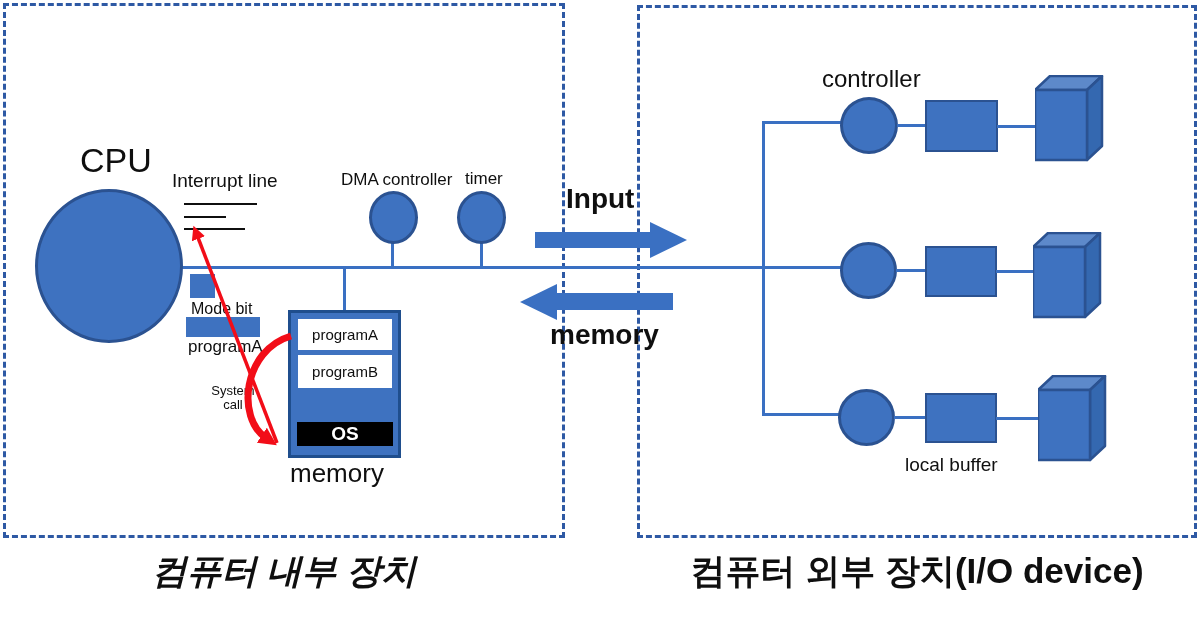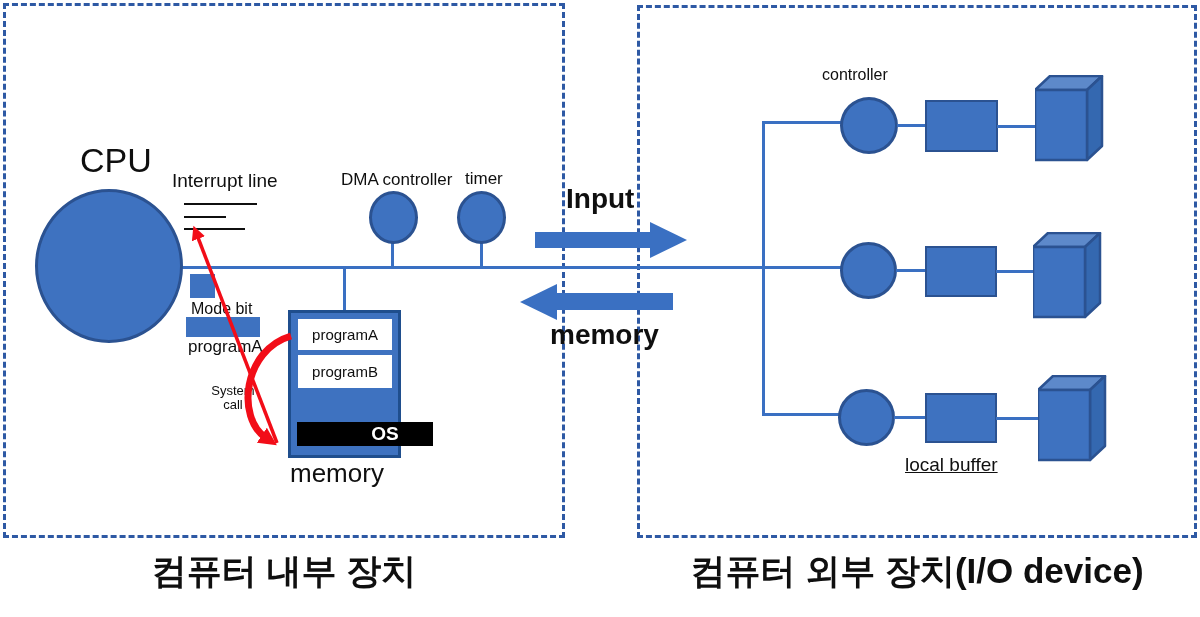--- a/index.html
+++ b/index.html
@@ -17,21 +17,21 @@
   .rect-plain{position:absolute;background:var(--shape-fill);}
   .hline{position:absolute;background:var(--bus);height:3px;}
   .vline{position:absolute;background:var(--bus);width:3px;}
   .kline{position:absolute;background:var(--text);height:2px;}
   .label{position:absolute;color:var(--text);white-space:nowrap;line-height:1.1;}
   .arrow-body{position:absolute;background:var(--bus);}
   .arrow-head-r{position:absolute;width:0;height:0;border-top:18px solid transparent;border-bottom:18px solid transparent;border-left:37px solid var(--bus);}
   .arrow-head-l{position:absolute;width:0;height:0;border-top:18px solid transparent;border-bottom:18px solid transparent;border-right:37px solid var(--bus);}
   .memory-box{position:absolute;background:var(--shape-fill);border:3px solid #1f4e8d;box-sizing:border-box;}
   .program-slot{position:absolute;background:var(--program-bg);color:var(--text);font-size:15px;display:flex;align-items:center;justify-content:center;}
-  .os-slot{position:absolute;background:var(--os-bg);color:var(--os-text);font-size:19px;font-weight:700;display:flex;align-items:center;justify-content:center;padding-left:40px;}
+  .os-slot{position:absolute;background:var(--os-bg);color:var(--os-text);font-size:19px;font-weight:700;display:flex;align-items:center;justify-content:center;}
   .cube-front{fill:var(--shape-fill);stroke:var(--shape-border);stroke-width:2.5;stroke-linejoin:round;}
   .cube-top{fill:var(--cube-top);stroke:var(--shape-border);stroke-width:2.5;stroke-linejoin:round;}
   .cube-side{fill:var(--cube-side);stroke:var(--shape-border);stroke-width:2.5;stroke-linejoin:round;}
   .red-stroke{stroke:var(--red);fill:none;}
   .red-fill{fill:var(--red);}
   .overlay{position:absolute;left:0;top:0;pointer-events:none;}
 </style>
 </head>
 <body>
 
@@ -74,21 +74,21 @@
   <div class="arrow-body" style="left:535px;top:232px;width:116px;height:16px;"></div>
   <div class="arrow-head-r" style="left:650px;top:222px;"></div>
   <div class="arrow-body" style="left:557px;top:293px;width:116px;height:17px;"></div>
   <div class="arrow-head-l" style="left:520px;top:284px;"></div>
   <div class="label" style="left:550px;top:320px;font-size:28px;font-weight:600;">memory</div>
 
   <div class="vline" style="left:762px;top:121px;height:295px;"></div>
   <div class="hline" style="left:762px;top:121px;width:79px;"></div>
   <div class="hline" style="left:762px;top:413px;width:77px;"></div>
 
-  <div class="label" style="left:822px;top:66px;font-size:16px;">controller</div>
+  <div class="label" style="left:822px;top:66px;font-size:24px;">controller</div>
   <div class="circle" style="left:840px;top:97px;width:58px;height:57px;"></div>
   <div class="hline" style="left:897px;top:124px;width:29px;"></div>
   <div class="rect" style="left:925px;top:100px;width:73px;height:52px;"></div>
   <div class="hline" style="left:997px;top:125px;width:39px;"></div>
   <svg class="abs" style="left:1035px;top:75px;" width="70" height="88" viewBox="0 0 70 88">
     <polygon class="cube-top" points="0,15 15,1 67,1 52,15"></polygon>
     <polygon class="cube-side" points="52,15 67,1 67,71 52,85"></polygon>
     <polygon class="cube-front" points="0,15 52,15 52,85 0,85"></polygon>
   </svg>
 
@@ -104,31 +104,31 @@
 
   <div class="circle" style="left:838px;top:389px;width:57px;height:57px;"></div>
   <div class="hline" style="left:894px;top:416px;width:32px;"></div>
   <div class="rect" style="left:925px;top:393px;width:72px;height:50px;"></div>
   <div class="hline" style="left:996px;top:417px;width:43px;"></div>
   <svg class="abs" style="left:1038px;top:375px;" width="70" height="88" viewBox="0 0 70 88">
     <polygon class="cube-top" points="0,15 15,1 67,1 52,15"></polygon>
     <polygon class="cube-side" points="52,15 67,1 67,71 52,85"></polygon>
     <polygon class="cube-front" points="0,15 52,15 52,85 0,85"></polygon>
   </svg>
-  <div class="label" style="left:905px;top:455px;font-size:19px;text-decoration:underline;">local buffer</div>
+  <div class="label" style="left:905px;top:455px;font-size:19px;">local buffer</div>
 
   <svg class="overlay" width="1200" height="617" viewBox="0 0 1200 617">
     <defs>
       <marker id="arrow-thin" markerUnits="userSpaceOnUse" markerWidth="16" markerHeight="14" refX="4" refY="7" orient="auto">
         <path class="red-fill" d="M0,0 L14,7 L0,14 Z"></path>
       </marker>
       <marker id="arrow-thick" markerUnits="userSpaceOnUse" markerWidth="20" markerHeight="18" refX="5" refY="9" orient="auto">
         <path class="red-fill" d="M0,0 L18,9 L0,18 Z"></path>
       </marker>
     </defs>
     <line class="red-stroke" x1="277" y1="443" x2="197" y2="235" stroke-width="3.5" marker-end="url(#arrow-thin)"></line>
     <path class="red-stroke" d="M 291 336 C 243 350 236 418 266 438" stroke-width="7" marker-end="url(#arrow-thick)"></path>
   </svg>
 
-  <div class="label" style="left:3px;top:552px;width:562px;text-align:center;font-size:35px;font-weight:600;">컴퓨터 내부 장치</div>
+  <div class="label" style="left:3px;top:552px;width:562px;text-align:center;font-size:35px;font-weight:600;font-style:italic;">컴퓨터 내부 장치</div>
   <div class="label" style="left:637px;top:552px;width:560px;text-align:center;font-size:35px;font-weight:600;">컴퓨터 외부 장치(I/O device)</div>
 
 </div>
 
 </body></html>

